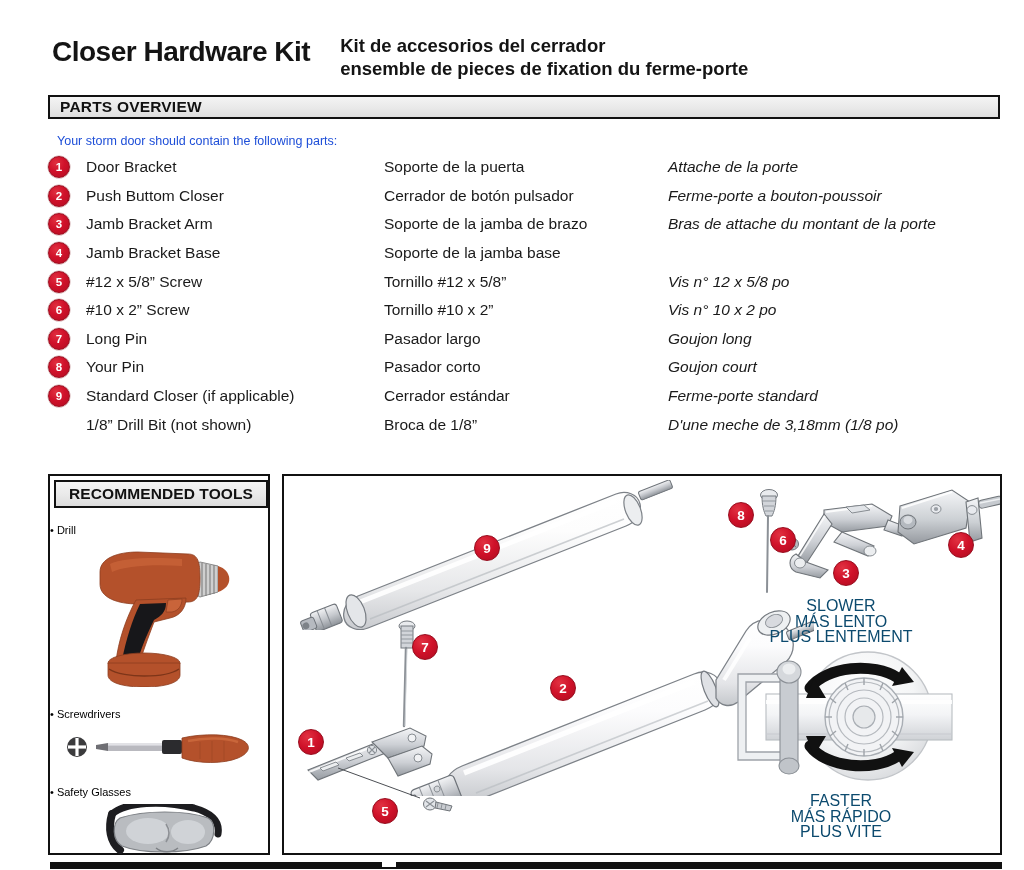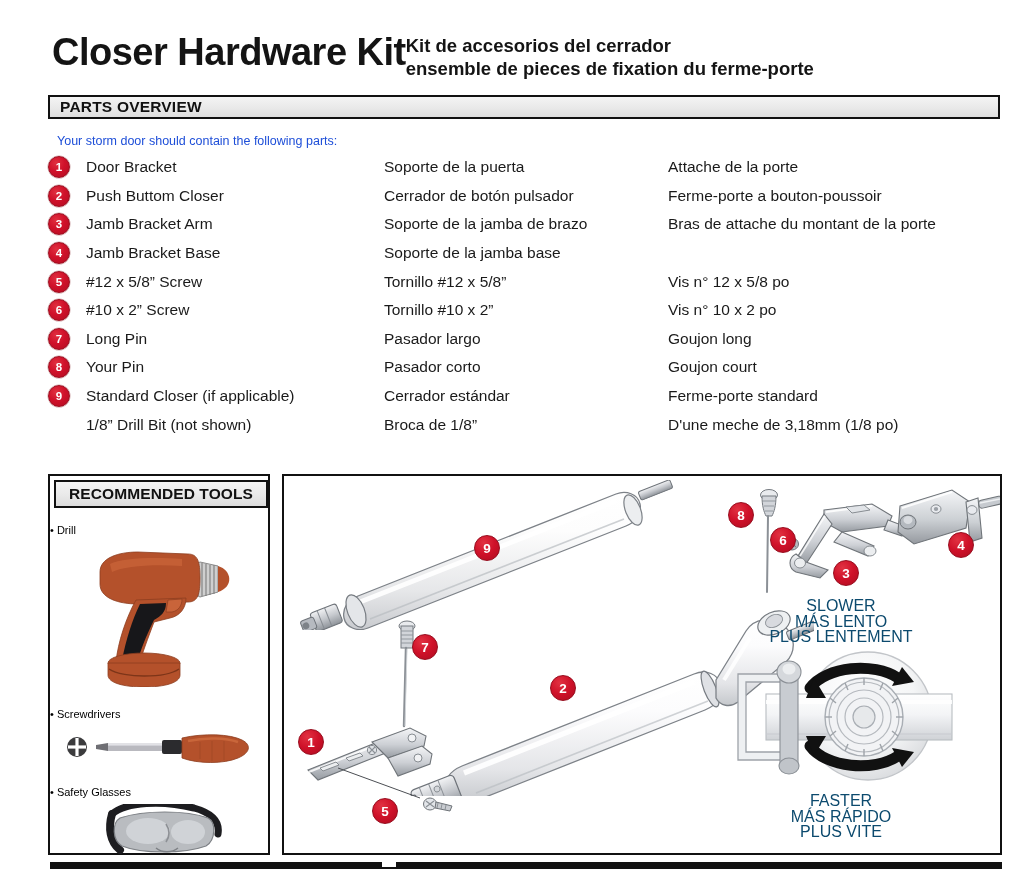--- a/index.html
+++ b/index.html
@@ -24,28 +24,29 @@
   .header {
     position: absolute;
     left: 52px;
     top: 30px;
     width: 950px;
     height: 58px;
     display: flex;
     align-items: flex-start;
   }
   .main-title {
-    font-size: 38px;
+    font-size: 28px;
     font-weight: bold;
     letter-spacing: -0.5px;
     line-height: 44px;
     white-space: nowrap;
     color: #141414;
   }
   .subtitles {
+    margin-left: 30px;
     margin-top: 4px;
   }
   .subtitle {
     font-size: 18.5px;
     font-weight: bold;
     line-height: 23px;
     white-space: nowrap;
     color: #141414;
   }
 
@@ -119,20 +120,21 @@
     position: absolute;
     left: 336px;
     font-size: 15.5px;
     white-space: nowrap;
   }
   .col-fr {
     position: absolute;
     left: 620px;
     font-size: 15.5px;
     white-space: nowrap;
+    font-style: italic;
   }
 
   
   .tools-panel {
     position: absolute;
     left: 48px;
     top: 474px;
     width: 222px;
     height: 381px;
     border: 2px solid #111;

